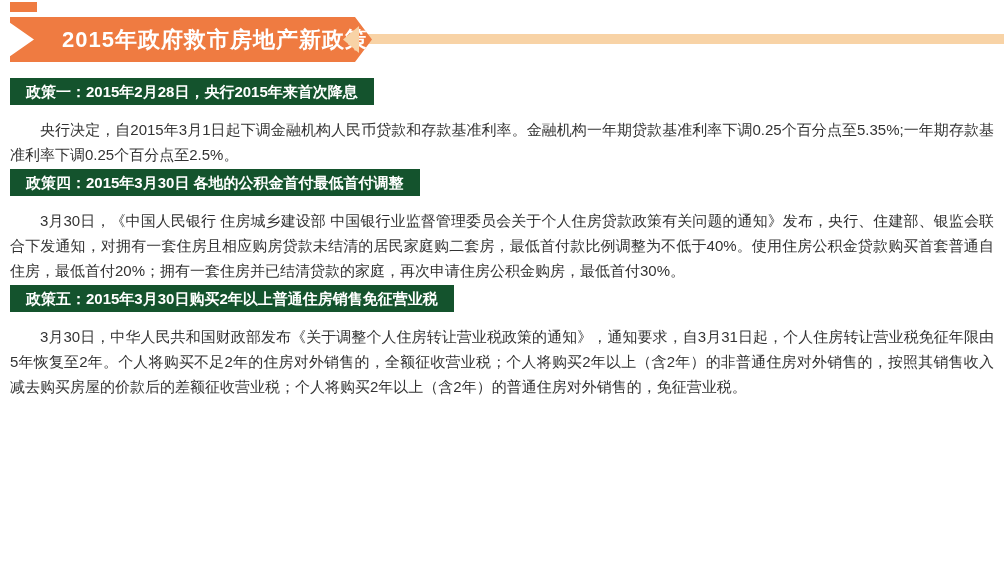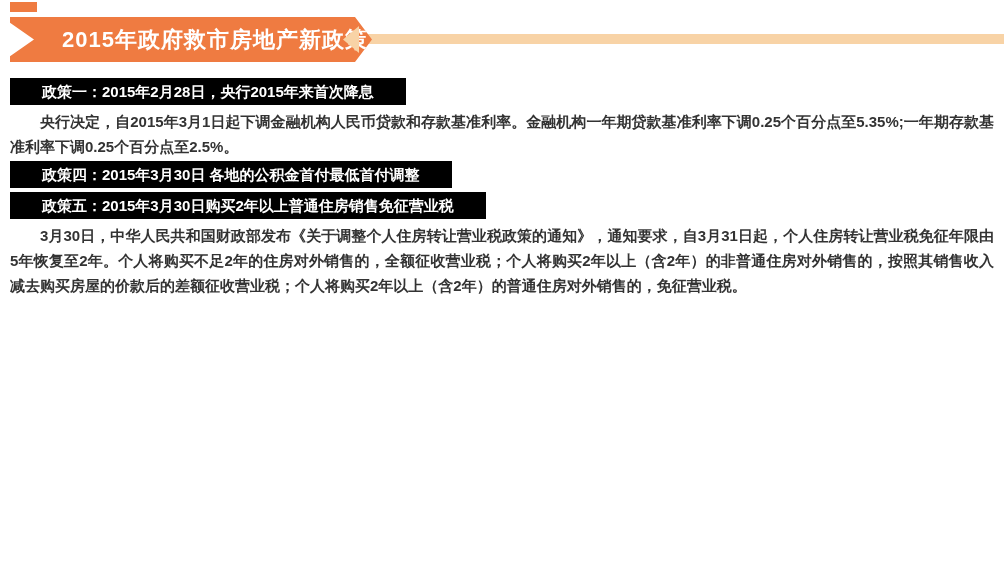--- a/index.html
+++ b/index.html
@@ -32,29 +32,29 @@
   .banner-right-notch{
     position:absolute;right:13px;top:9px;width:16px;height:27px;
     background:#f8d3a6;
     clip-path:polygon(100% 0, 0 50%, 100% 100%);
   }
 
   
   .content{position:absolute;left:0;top:78px;width:1004px;}
   .policy-header{
     width:fit-content;max-width:960px;
-    background:#000000;color:#ffffff;
+    background:#14532d;color:#ffffff;
     font-size:15px;font-weight:bold;line-height:27px;
-    padding:0 32px;margin:0 0 4px 10px;
+    padding:0 16px;margin:0 0 12px 10px;
     white-space:nowrap;
   }
   .policy-body{
     margin:2px 10px 2px 10px;
     font-size:15px;line-height:25px;color:#333333;
-    text-indent:2em;text-align:justify;font-weight:bold;
+    text-indent:2em;text-align:justify;
   }
 </style>
 </head>
 <body>
 
 <div class="page">
 
   <div class="corner-chip"></div>
   <div class="banner-tail"></div>
 
@@ -64,18 +64,19 @@
   </div>
 
   <div class="content">
 
     <div class="policy-header">政策一：2015年2月28日，央行2015年来首次降息</div>
     <p class="policy-body">央行决定，自2015年3月1日起下调金融机构人民币贷款和存款基准利率。金融机构一年期贷款基准利率下调0.25个百分点至5.35%;一年期存款基准利率下调0.25个百分点至2.5%。</p>
 
 
 
     <div class="policy-header">政策四：2015年3月30日 各地的公积金首付最低首付调整</div>
+    <p class="policy-body">3月30日，《中国人民银行 住房城乡建设部 中国银行业监督管理委员会关于个人住房贷款政策有关问题的通知》发布，央行、住建部、银监会联合下发通知，对拥有一套住房且相应购房贷款未结清的居民家庭购二套房，最低首付款比例调整为不低于40%。使用住房公积金贷款购买首套普通自住房，最低首付20%；拥有一套住房并已结清贷款的家庭，再次申请住房公积金购房，最低首付30%。</p>
 
     <div class="policy-header">政策五：2015年3月30日购买2年以上普通住房销售免征营业税</div>
     <p class="policy-body">3月30日，中华人民共和国财政部发布《关于调整个人住房转让营业税政策的通知》，通知要求，自3月31日起，个人住房转让营业税免征年限由5年恢复至2年。个人将购买不足2年的住房对外销售的，全额征收营业税；个人将购买2年以上（含2年）的非普通住房对外销售的，按照其销售收入减去购买房屋的价款后的差额征收营业税；个人将购买2年以上（含2年）的普通住房对外销售的，免征营业税。</p>
 
   </div>
 </div>
 
 </body></html>

